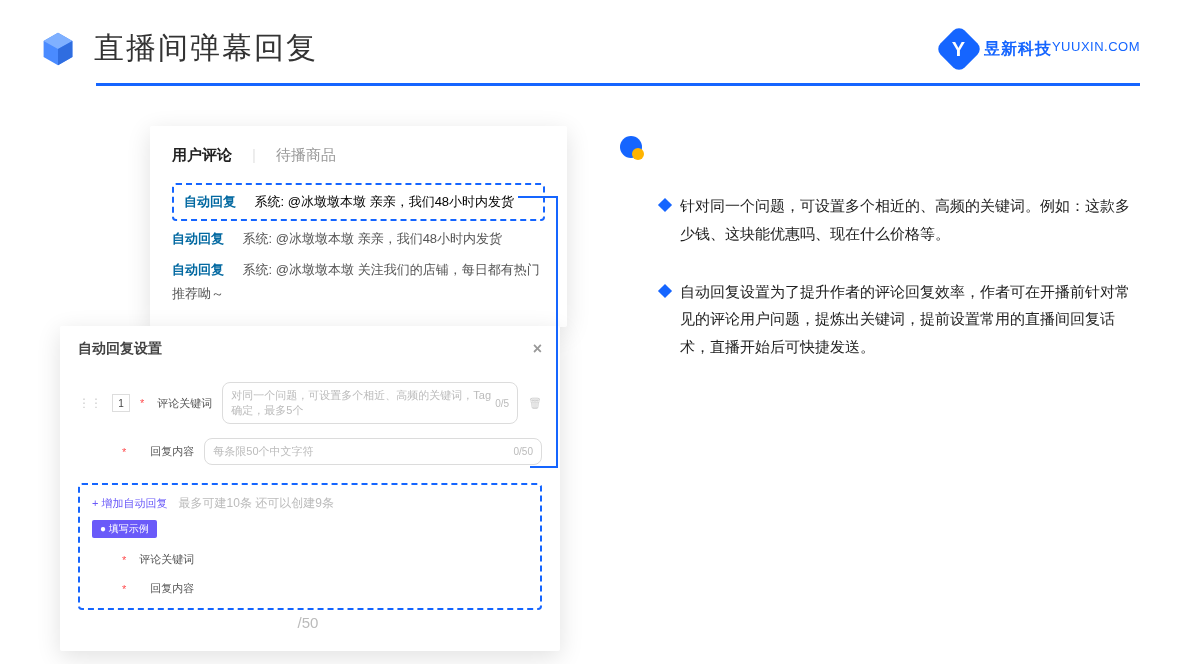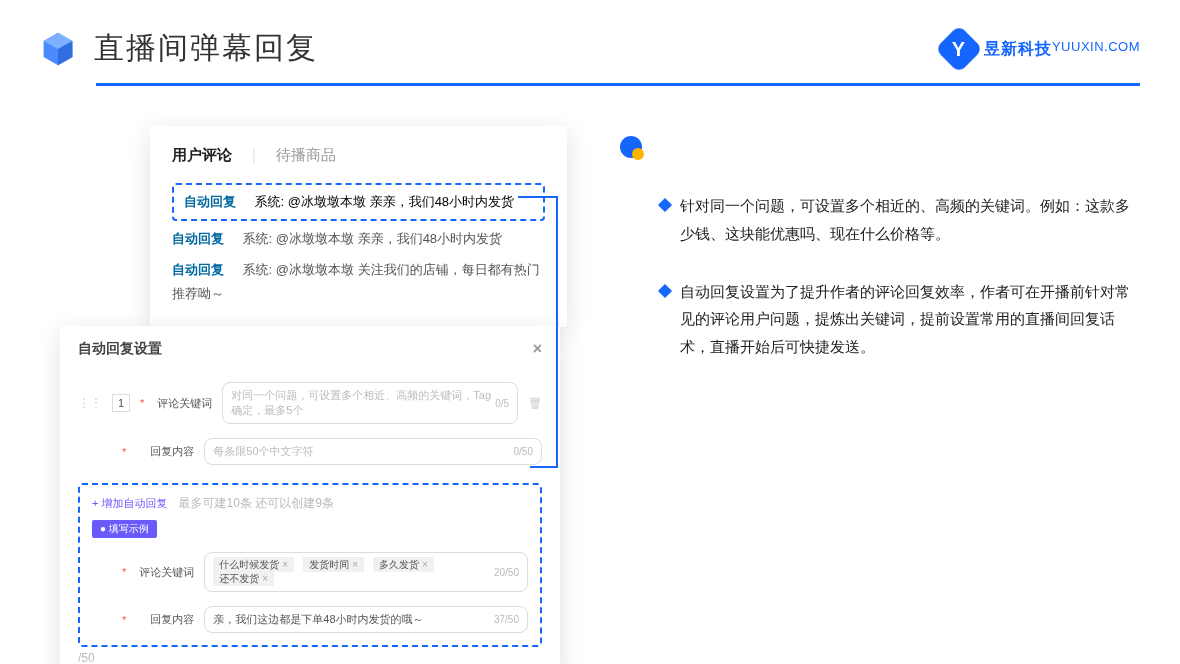--- a/index.html
+++ b/index.html
@@ -140,41 +140,28 @@
       <div class="example-box">
         <div>
           <span class="add-link">+ 增加自动回复</span>
           <span class="hint">最多可建10条 还可以创建9条</span>
         </div>
         <div class="badge">● 填写示例</div>
 
         <div class="field-row" style="padding-left:30px;">
           <span class="req">*</span>
           <span class="field-label">评论关键词</span>
-          <div class="field-input" style="color:#555;">
-            <span>
-              <span class="tag-chip">什么时候发货</span>
-              <span class="tag-chip">发货时间</span>
-              <span class="tag-chip">多久发货</span>
-              <span class="tag-chip">还不发货</span>
-            </span>
-            <span class="counter">20/50</span>
-          </div>
         </div>
 
         <div class="field-row" style="padding-left:30px;">
           <span class="req">*</span>
           <span class="field-label">回复内容</span>
-          <div class="field-input" style="color:#555;">
-            <span>亲，我们这边都是下单48小时内发货的哦～</span>
-            <span class="counter">37/50</span>
-          </div>
         </div>
       </div>
-      <div style="text-align:left;color:#bbb;font-size:12px;padding-right:4px;padding-top:4px;">/50</div>
+      <div style="text-align:center;color:#bbb;font-size:15px;padding-right:4px;padding-top:4px;">/50</div>
     </div>
 
     <div class="conn-h" style="left:458px;top:70px;width:40px;"></div>
     <div class="conn-v" style="left:496px;top:70px;height:270px;"></div>
     <div class="conn-h" style="left:470px;top:340px;width:28px;"></div>
   </div>
 
   <div class="content">
     <div class="sec-head">
       <div class="sec-icon"></div>

